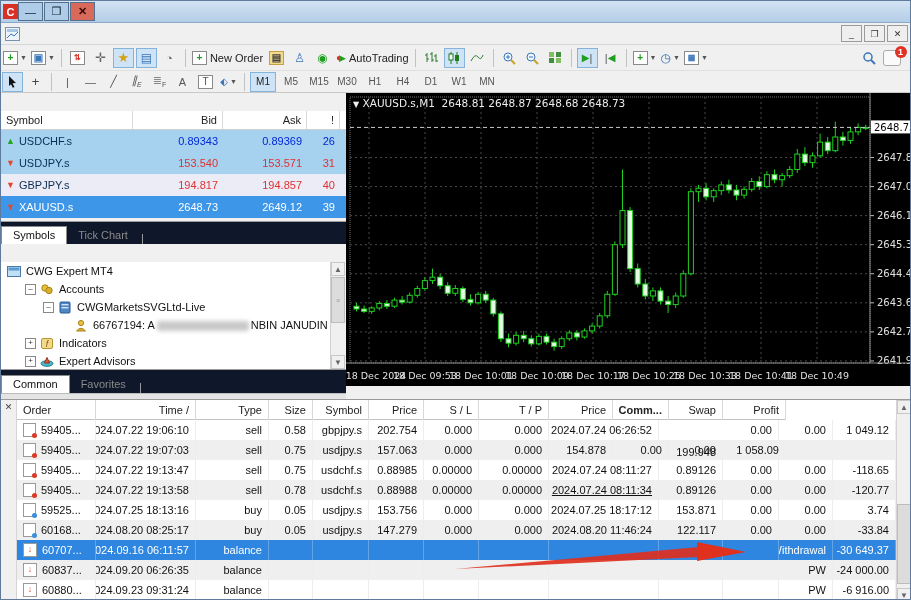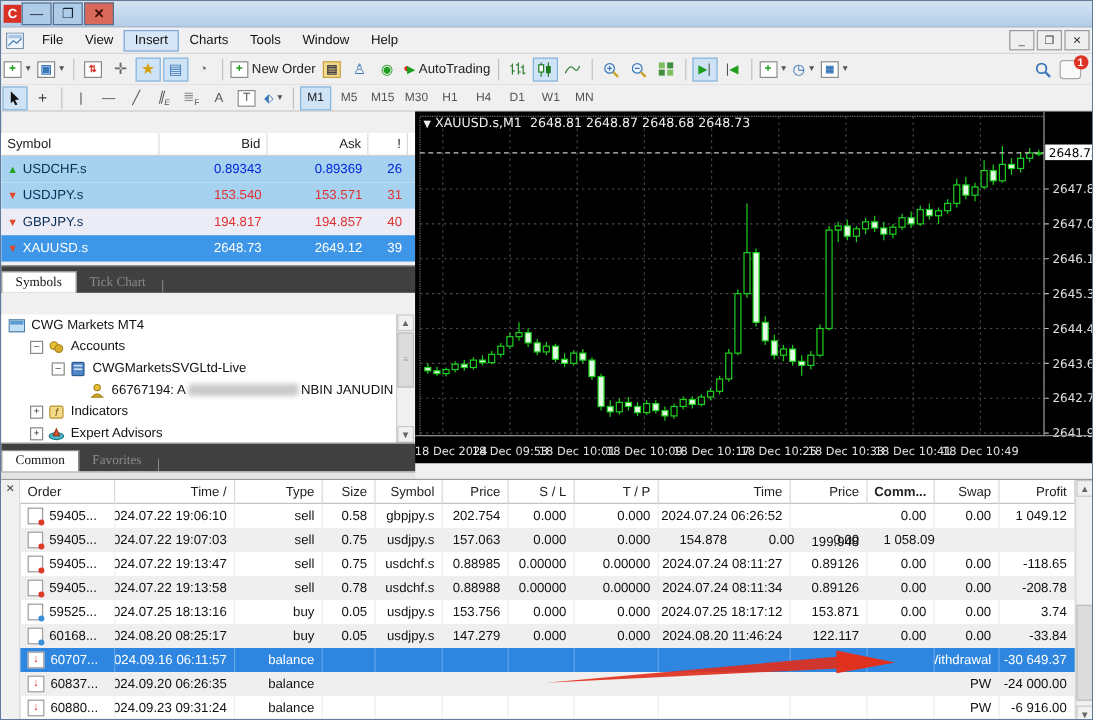--- a/index.html
+++ b/index.html
@@ -41,22 +41,22 @@
     margin:0 1px;font-size:10px;color:#555;border:1px solid transparent;}
   .tf-btn.active{background:#cfe3f6;border-color:#86b3da;color:#222;}
   .notif{position:relative;width:16px;height:14px;border:1px solid #aaa;border-radius:3px;background:#fafafa;}
   .badge{position:absolute;right:-7px;top:-5px;width:12px;height:12px;border-radius:50%;background:#e03224;
     color:#fff;font-size:9px;display:flex;align-items:center;justify-content:center;font-weight:bold;}
   
   .panel-title{position:absolute;left:16px;width:345px;height:17px;background:linear-gradient(#fbfbfb,#d9d9d9);
     border-top:1px solid #bbb;border-bottom:1px solid #b5b5b5;display:flex;align-items:center;
     padding-left:8px;box-sizing:border-box;color:#333;margin-top:32px;}
   .panel-title .x{margin-left:auto;margin-right:4px;color:#444;font-size:10px;}
-  .tabs-row{position:absolute;left:0;width:345px;height:20px;background:#404040;border-top:1px solid #9c9c9c;
-    display:flex;align-items:flex-end;box-sizing:border-box;font-family:Liberation Serif, serif;}
+  .tabs-row{position:absolute;left:0;width:345px;height:20px;background:#0f172a;border-top:1px solid #9c9c9c;
+    display:flex;align-items:flex-end;box-sizing:border-box;}
   .tab{padding:2px 11px 3px 11px;color:#8a8a8a;}
   .tab.active{background:#fff;border:1px solid #8a8a8a;border-bottom:none;color:#111;margin-top:-1px;}
   .tab-sep{color:#aaa;margin-left:2px;}
   
   #mw-table{position:absolute;left:0;top:110px;width:345px;background:#fff;}
   .mw-hrow{display:flex;height:18px;align-items:center;border-bottom:1px solid #cfcfcf;background:#fff;color:#222;}
   .mw-hcell{box-sizing:border-box;padding:0 5px;border-right:1px solid #d9d9d9;height:18px;display:flex;align-items:center;}
   .mw-row{display:flex;height:22px;align-items:center;}
   .mw-row.blue{background:#a6d2f0;}
   .mw-row.plain{background:#ececf6;}
@@ -117,21 +117,20 @@
     <div class="win-btn">❒</div>
     <div class="win-btn close">✕</div>
   </div>
 
   <div class="menubar">
     <svg class="menu-doc-icon" viewBox="0 0 15 14">
       <rect x="0.5" y="0.5" width="14" height="13" fill="#eef4fb" stroke="#7a93ac"></rect>
       <rect x="2" y="2" width="11" height="3" fill="#a9c7e4"></rect>
       <path d="M2 11 L6 7 L9 9 L13 5" stroke="#3a76b8" fill="none"></path>
     </svg>
-    <span id="menu-items"><span class="menu-item">File</span><span class="menu-item">View</span><span class="menu-item active">Insert</span><span class="menu-item">Charts</span><span class="menu-item">Tools</span><span class="menu-item">Window</span><span class="menu-item">Help</span></span>
     <span class="spacer"></span>
     <span class="mdi-btn">_</span>
     <span class="mdi-btn">❐</span>
     <span class="mdi-btn">✕</span>
   </div>
 
   <div class="toolbar" id="toolbar1">
     <span class="tbtn">
         <span class="icon-box green">+</span>
         <span class="dd">▼</span>
@@ -361,21 +360,21 @@
     <span>Navigator</span>
     <span class="x">✕</span>
   </div>
   <div id="nav-tree" style="top:261px;height:107px;">
       <div class="tree-row">
         <span style="width: 6px; flex: 0 0 auto;"></span>
         <span class="tree-ico"><svg width="14" height="13" viewBox="0 0 14 13">
             <rect x="0.5" y="1.5" width="13" height="10" fill="#bfe0f5" stroke="#4a7aa8"></rect>
             <rect x="1.5" y="2.5" width="11" height="3" fill="#5a9bd4"></rect>
           </svg></span>
-        <span>CWG Markets MT4</span>
+        <span>CWG Expert MT4</span>
       </div>
       <div class="tree-row">
         <span style="width: 24px; flex: 0 0 auto;"></span>
         <span class="exp-box">–</span>
         <span class="tree-ico"><svg width="14" height="13" viewBox="0 0 14 13">
             <circle cx="5" cy="5" r="3.2" fill="#e8c23a" stroke="#a8841a"></circle>
             <circle cx="9" cy="7.5" r="3.2" fill="#d8ae2a" stroke="#a8841a"></circle>
           </svg></span>
         <span>Accounts</span>
       </div>
@@ -628,21 +627,20 @@
     </div>
     <div id="t-header">
         <span class="th" style="width: 79px;">Order</span>
         <span class="th right" style="width: 100px;">Time /</span>
         <span class="th right" style="width: 73px;">Type</span>
         <span class="th right" style="width: 44px;">Size</span>
         <span class="th right" style="width: 56px;">Symbol</span>
         <span class="th right" style="width: 55px;">Price</span>
         <span class="th right" style="width: 55px;">S / L</span>
         <span class="th right" style="width: 70px;">T / P</span>
-        <span class="th right" style="width: 110px;">Time</span>
         <span class="th right" style="width: 64px;">Price</span>
         <span class="th right" style="width: 56px; font-weight: bold;">Comm...</span>
         <span class="th right" style="width: 54px;">Swap</span>
         <span class="th right" style="width: 63px;">Profit</span>
       </div>
     <div id="t-body">
         <div class="trow">
           <span class="td" style="width: 79px;">
             <span class="ord-ico sell">
               <span class="dot"></span>
@@ -792,34 +790,34 @@
           </span>
           <span class="td right" style="width: 55px;">
             <span>0.88988</span>
           </span>
           <span class="td right" style="width: 55px;">
             <span>0.00000</span>
           </span>
           <span class="td right" style="width: 70px;">
             <span>0.00000</span>
           </span>
-          <span class="td right" style="width: 110px;">
+          <span class="td right" style="width: 110px; text-decoration: underline;">
             <span>2024.07.24 08:11:34</span>
           </span>
           <span class="td right" style="width: 64px;">
             <span>0.89126</span>
           </span>
           <span class="td right" style="width: 56px;">
             <span>0.00</span>
           </span>
           <span class="td right" style="width: 54px;">
             <span>0.00</span>
           </span>
           <span class="td right" style="width: 63px;">
-            <span>-208.78</span>
+            <span>-120.77</span>
           </span>
         </div>
         <div class="trow">
           <span class="td" style="width: 79px;">
             <span class="ord-ico buy">
               <span class="dot"></span>
             </span>
             <span>59525...</span>
           </span>
           <span class="td right" style="width: 100px;">

